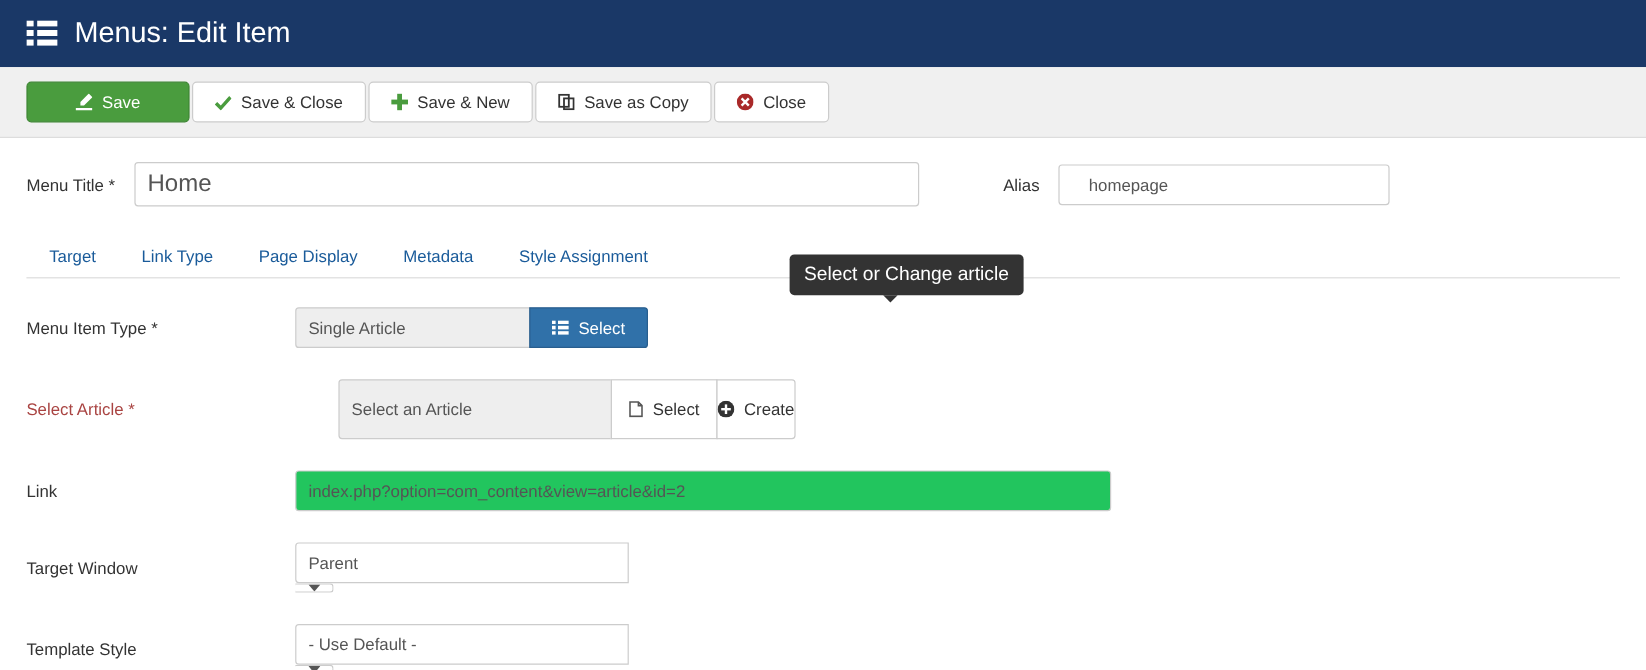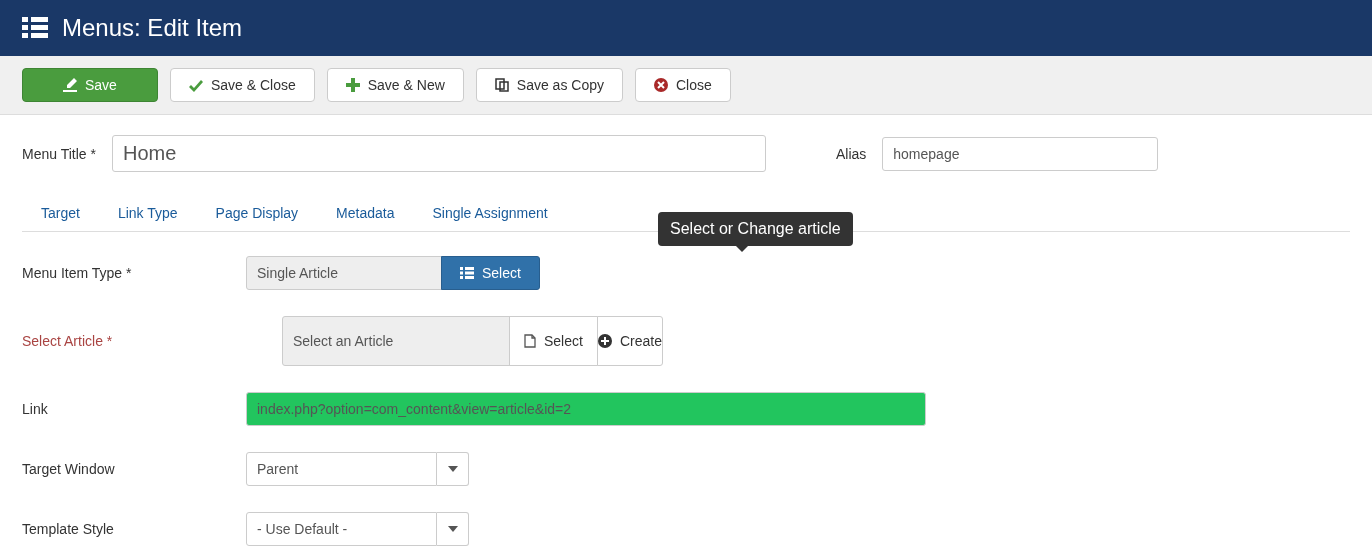--- a/index.html
+++ b/index.html
@@ -2,31 +2,31 @@
 <html><head>
 <meta charset="utf-8">
 <style>
 * { box-sizing: border-box; margin: 0; padding: 0; }
 body { font-family: -apple-system, BlinkMacSystemFont, "Segoe UI", Arial, sans-serif; font-size: 14px; color: #333; background: #fff; }
 
 .header-bar { background: #1a3867; color: #fff; padding: 14px 22px; display: flex; align-items: center; }
 .header-icon { margin-right: 14px; }
 .header-title { font-size: 24px; font-weight: normal; }
 
-.toolbar { background: #f0f0f0; padding: 12px 22px; border-bottom: 1px solid #ddd; display: flex; gap: 12px; }
+.toolbar { background: #f0f0f0; padding: 12px 22px; border-bottom: 1px solid #ddd; display: flex; gap: 2px; }
 .btn { display: inline-flex; align-items: center; gap: 8px; padding: 8px 18px; border: 1px solid #ccc; border-radius: 4px; background: #fff; cursor: pointer; font-size: 14px; color: #333; }
 .btn-green { background: #4a9c3e; border-color: #3e8534; color: #fff; padding: 8px 40px; }
 .icon-green { color: #4a9c3e; }
 .icon-red { color: #a92929; }
 
 .content { padding: 20px 22px; }
 .title-row { display: flex; align-items: center; gap: 16px; margin-bottom: 22px; }
 .label { white-space: nowrap; color: #333; }
 .label-req::after { content: " *"; }
-.input-text { padding: 8px 10px; border: 1px solid #ccc; border-radius: 3px; font-size: 14px; color: #555; }
+.input-text { padding: 8px 24px; border: 1px solid #ccc; border-radius: 3px; font-size: 14px; color: #555; }
 .title-input { width: 654px; font-size: 20px; padding: 6px 10px; }
 .alias-label { margin-left: 54px; }
 .alias-input { width: 276px; }
 
 .tabs { display: flex; border-bottom: 1px solid #ddd; margin-bottom: 24px; }
 .tab { padding: 10px 18px; color: #1a5b9a; cursor: pointer; border: 1px solid transparent; border-bottom: none; }
 .tab.active { color: #333; border-color: #ddd; border-bottom: 1px solid #fff; margin-bottom: -1px; border-radius: 4px 4px 0 0; background: #fff; }
 
 .field-row { display: flex; align-items: center; margin-bottom: 26px; }
 .field-label { width: 224px; color: #333; }
@@ -40,21 +40,21 @@
 .tooltip { position: absolute; background: #333; color: #fff; padding: 8px 12px; border-radius: 4px; font-size: 16px; white-space: nowrap; top: -44px; left: 412px; z-index: 10; }
 .tooltip::after { content: ""; position: absolute; top: 100%; left: 78px; border: 6px solid transparent; border-top-color: #333; }
 
 .select-group { display: flex; }
 .select-display { background: #eee; border: 1px solid #ccc; border-radius: 3px 0 0 3px; padding: 16px 10px; color: #555; width: 228px; margin-left: 36px; }
 .btn-select { border-radius: 0; margin-left: -1px; padding: 8px 14px; }
 .btn-create { border-radius: 0 3px 3px 0; margin-left: -1px; padding: 8px 0; }
 
 .link-box { background: #22c55e; border: 1px solid #ccc; border-radius: 3px; padding: 8px 10px; color: #555; width: 680px; }
 
-.dropdown { display: flex; width: 223px; }
+.dropdown { display: flex; width: 278px; flex-direction: column; }
 .dropdown-display { flex: 1; border: 1px solid #ccc; border-radius: 3px 0 0 3px; padding: 8px 10px; color: #555; background: #fff; }
 .dropdown-toggle { width: 32px; border: 1px solid #ccc; border-left: none; border-radius: 0 3px 3px 0; background: #fff; display: flex; align-items: center; justify-content: center; cursor: pointer; color: #555; }
 
 svg { display: block; }
 </style>
 </head>
 <body>
 
 <div class="header-bar">
   <span class="header-icon">
@@ -122,21 +122,21 @@
     <input class="input-text title-input" value="Home" style="">
     <span class="label alias-label">Alias</span>
     <input class="input-text alias-input" value="homepage" style="">
   </div>
 
   <div class="tabs">
     <div class="tab">Target</div>
     <div class="tab">Link Type</div>
     <div class="tab">Page Display</div>
     <div class="tab">Metadata</div>
-    <div class="tab">Single Assignment</div>
+    <div class="tab">Style Assignment</div>
   </div>
 
   <div class="field-row">
     <div class="field-label"><span>Menu Item Type</span> *</div>
     <div class="field-control">
       <div class="readonly-box">Single Article</div>
       <button class="btn btn-blue btn-attached">
         <span>
             <svg width="14" height="12" viewBox="0 0 14 12" fill="#fff">
               <rect x="0" y="0" width="3" height="3"></rect>

